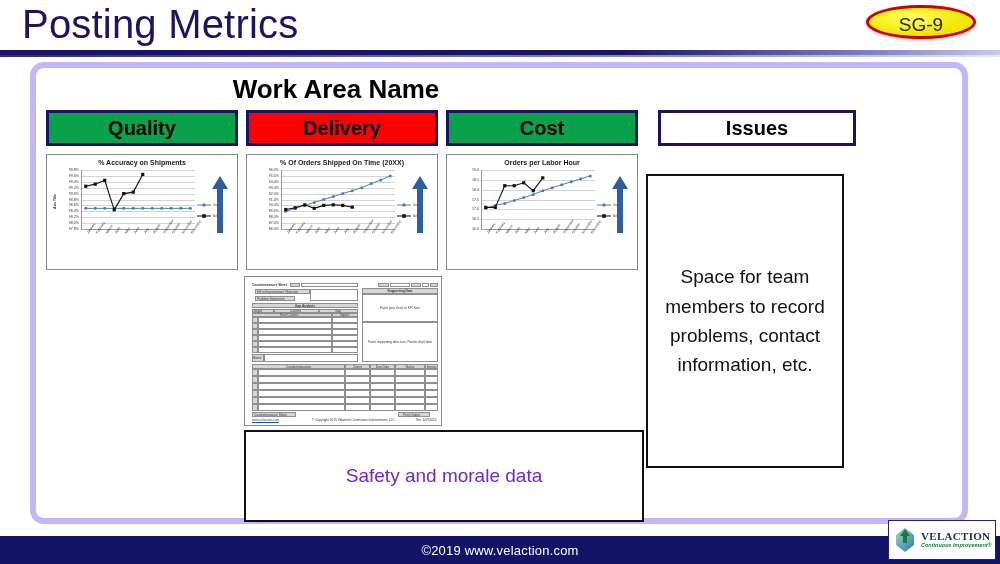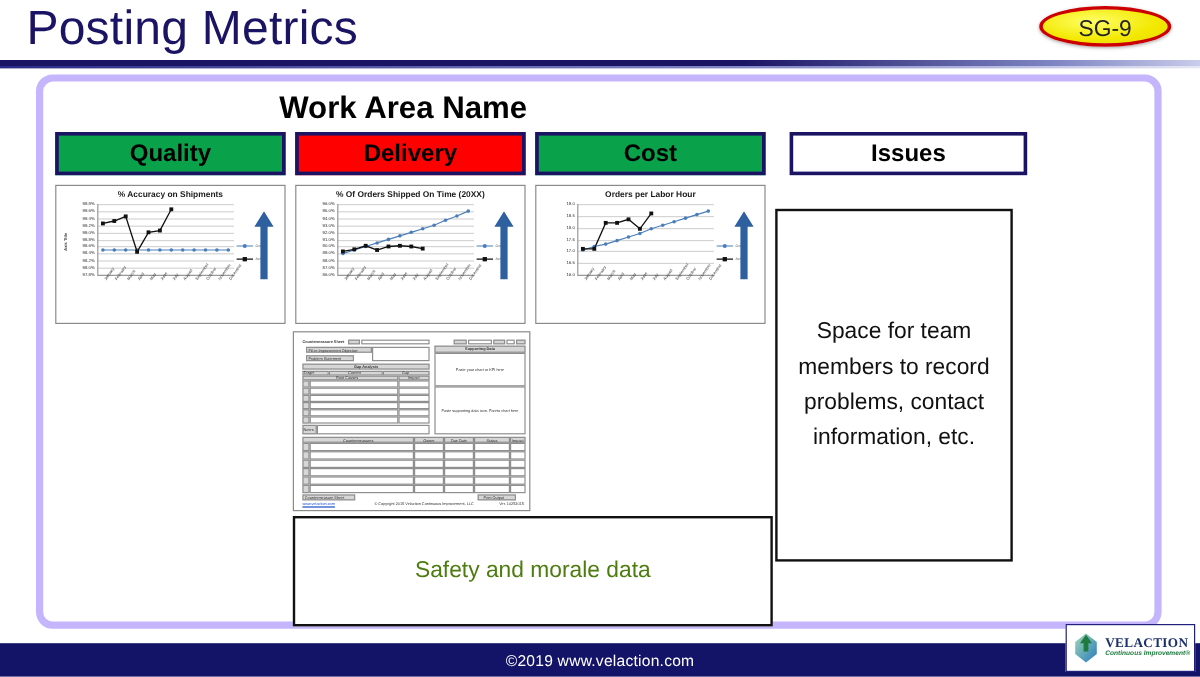--- a/index.html
+++ b/index.html
@@ -126,21 +126,21 @@
     position:absolute;box-sizing:border-box;border:2px solid #111;background:#fff;
     display:flex;align-items:center;justify-content:center;text-align:center;
   }
   .issues-body span{font-size:19px;color:#111;line-height:1.55;padding:0 8px;}
 
   
   .safety-body{
     position:absolute;box-sizing:border-box;border:2px solid #111;background:#fff;
     display:flex;align-items:center;justify-content:center;
   }
-  .safety-body span{font-size:19px;color:#4d7c0f;}
+  .safety-body span{font-size:19px;color:#6d28d9;}
 </style>
 </head>
 <body>
 
 <div id="slide">
 
   <div class="title-bar">
     <div class="title-text">Posting Metrics</div>
     <div class="title-rule"></div>
     <div class="title-rule2"></div>

